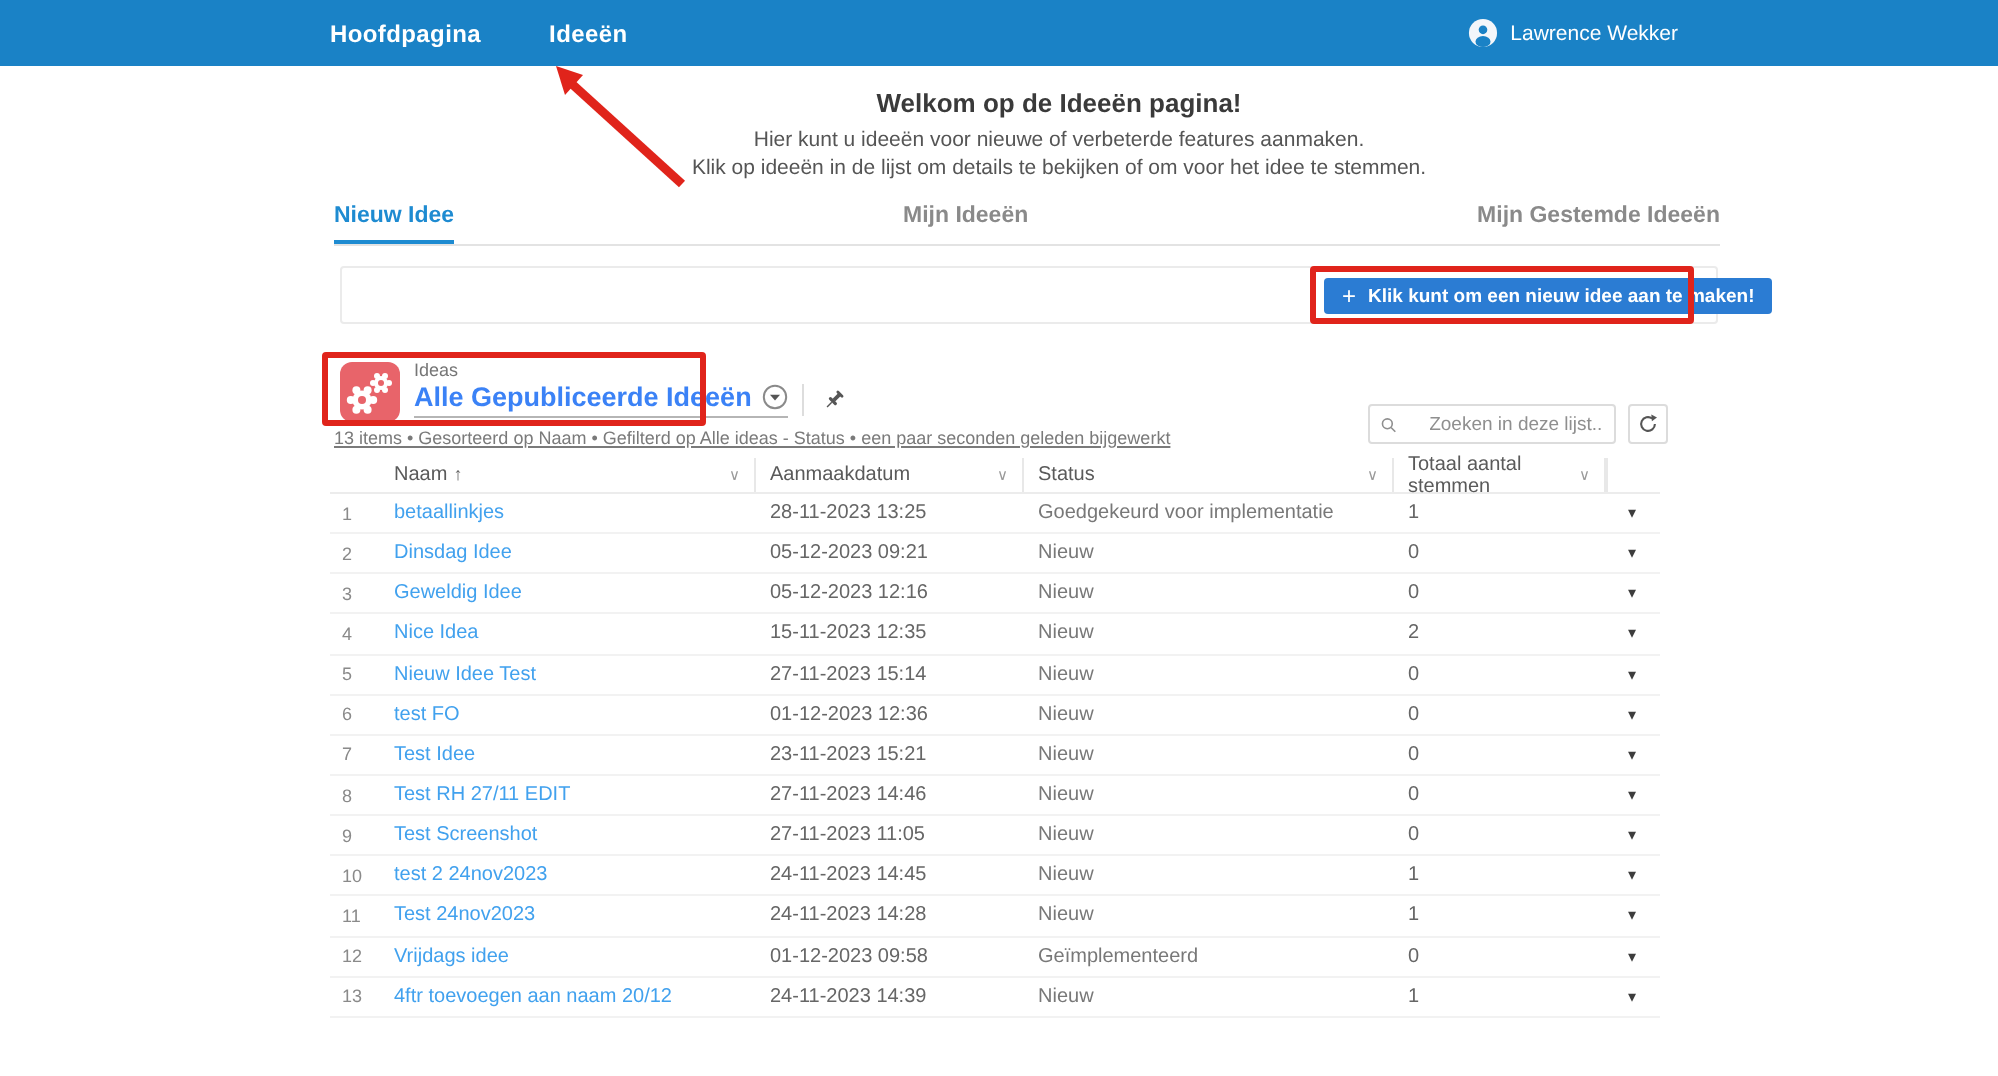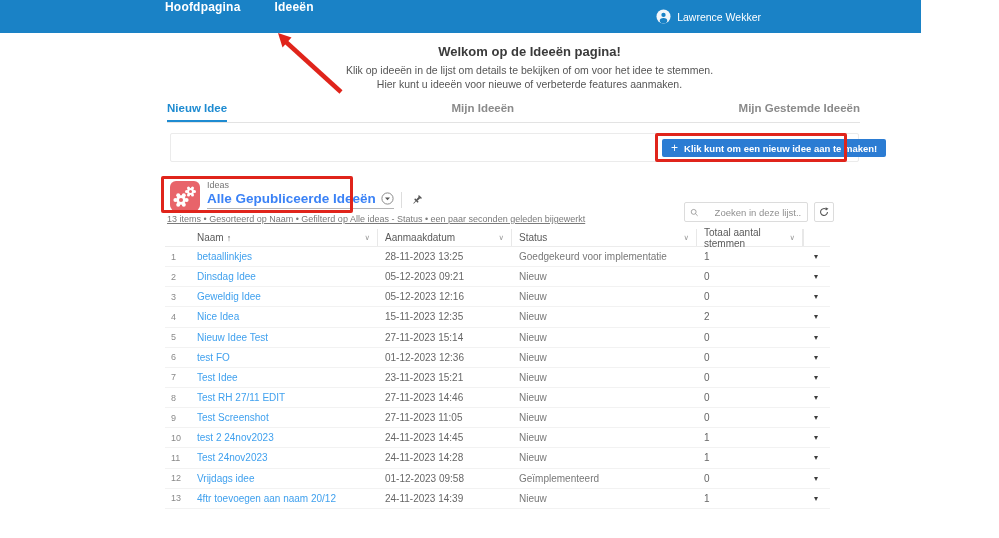--- a/index.html
+++ b/index.html
@@ -1,21 +1,21 @@
 <!DOCTYPE html>
 <html><head>
 <meta charset="utf-8">
 <style>
   * { margin:0; padding:0; box-sizing:border-box; }
   html,body { width:999px; height:538px; overflow:hidden; background:#fff;
               font-family:"Liberation Sans", sans-serif; }
 
   
-  .topnav { position:absolute; left:0; top:0; width:921px; height:33px; background:#1a82c6;
-            display:flex; align-items:flex-start; }
+  .topnav { position:absolute; left:0; top:0; width:999px; height:33px; background:#1a82c6;
+            display:flex; align-items:center; }
   .nav-item { color:#fff; font-size:12px; font-weight:700; letter-spacing:.2px; cursor:pointer; }
   .nav-item.first { margin-left:165px; }
   .nav-item + .nav-item { margin-left:34px; }
   .nav-user { position:absolute; right:160px; top:0; height:33px; display:flex; align-items:center; gap:6px; }
   .nav-user span { color:#fff; font-size:10.5px; }
 
   
   .welcome { position:absolute; left:60px; right:0; top:44px; text-align:center; }
   .welcome h1 { font-size:13px; font-weight:700; color:#3a3a3a; margin-bottom:4px; }
   .welcome p { font-size:10.5px; color:#555; line-height:14px; }
@@ -106,22 +106,22 @@
         <circle cx="8" cy="6.3" r="2.3" fill="#1a82c6"></circle>
         <ellipse cx="8" cy="12.6" rx="4" ry="3" fill="#1a82c6"></ellipse>
       </g>
     </svg>
     <span>Lawrence Wekker</span>
   </div>
 </div>
 
 <div class="welcome">
   <h1>Welkom op de Ideeën pagina!</h1>
+  <p>Hier kunt u ideeën voor nieuwe of verbeterde features aanmaken.</p>
   <p>Klik op ideeën in de lijst om details te bekijken of om voor het idee te stemmen.</p>
-  <p>Hier kunt u ideeën voor nieuwe of verbeterde features aanmaken.</p>
 </div>
 
 <div class="tabbar">
   <div class="tab active">Nieuw Idee</div>
   <div class="tab">Mijn Ideeën</div>
   <div class="tab">Mijn Gestemde Ideeën</div>
 </div>
 
 <div class="panel"></div>
 <button class="create-btn">

